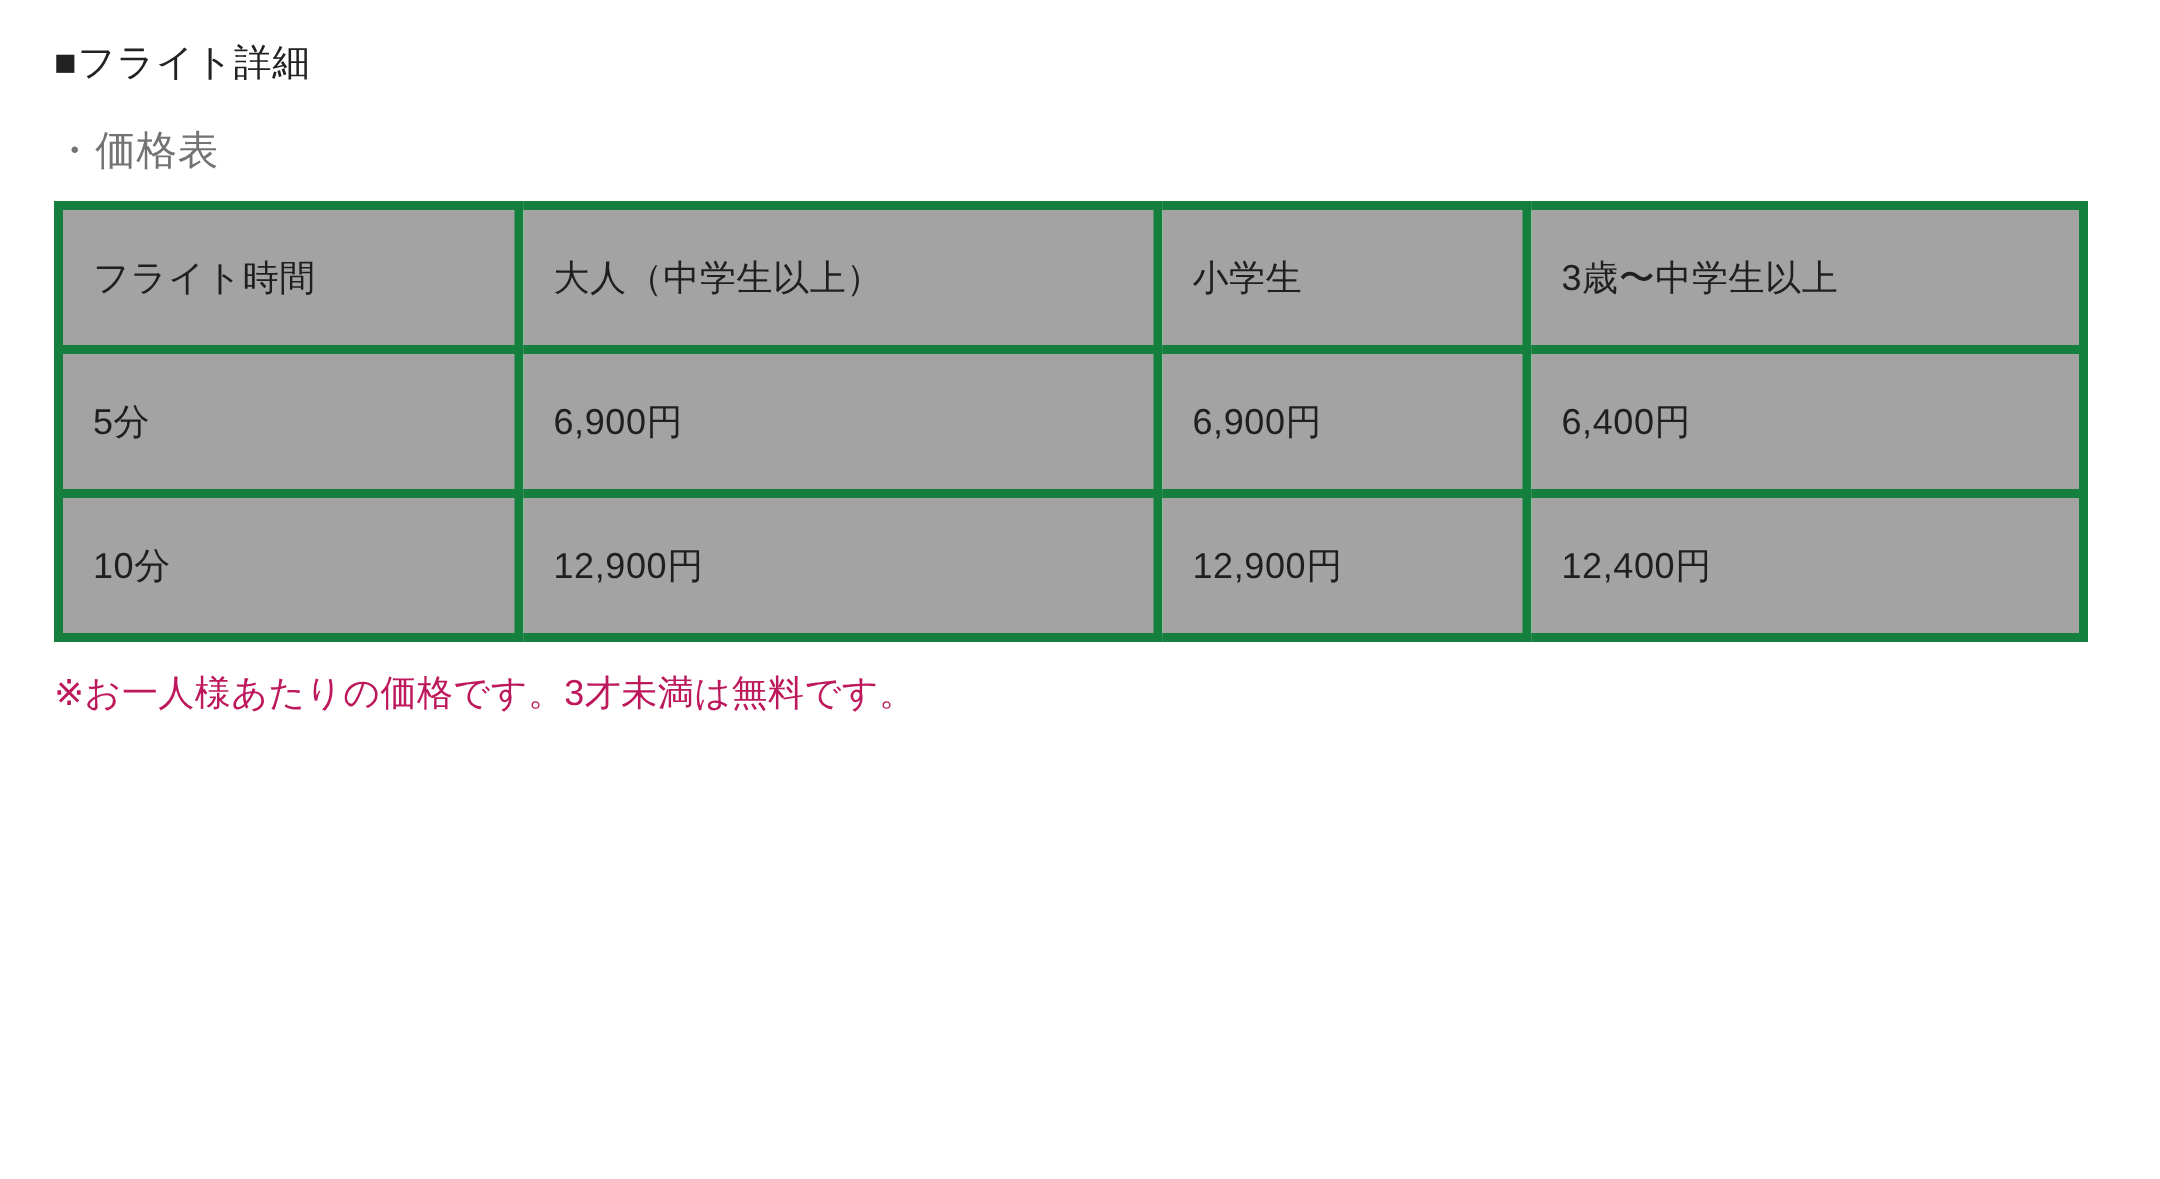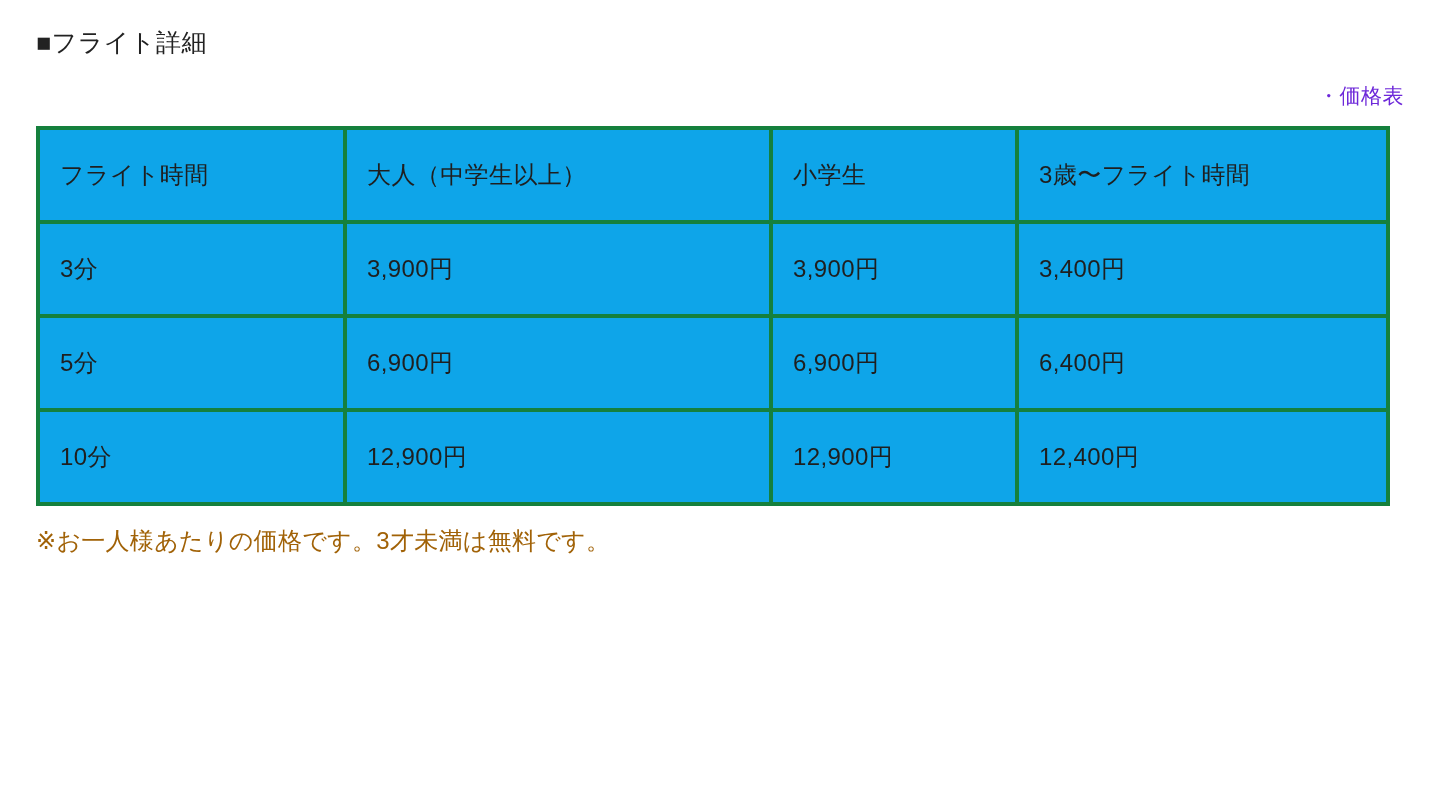--- a/index.html
+++ b/index.html
@@ -24,58 +24,57 @@
   }
   .heading {
     font-size: 25px;
     line-height: 1.35;
     color: #222222;
     letter-spacing: 0.5px;
     margin: 0 0 22px 0;
     font-weight: 400;
   }
   .subheading {
-    font-size: 21px;
+    font-size: 27px;
     line-height: 1.35;
-    color: #6d28d9;
+    color: #737373;
     letter-spacing: 0.5px;
     margin: 0 0 16px 0;
     font-weight: 400;
-    text-align: right;
   }
   table.price-table {
     border-collapse: collapse;
     width: 1350px;
     table-layout: fixed;
     background: #ffffff;
   }
   table.price-table td {
-    border: 4px solid #15803d;
+    border: 6px solid #15803d;
     height: 90px;
     padding: 0 20px;
     font-size: 24px;
     color: #1f1f1f;
     letter-spacing: 0.4px;
     vertical-align: middle;
     font-weight: 400;
-    background: #0ea5e9;
+    background: #a3a3a3;
     overflow: hidden;
     white-space: nowrap;
   }
   table.price-table col.c0 { width: 307px; }
   table.price-table col.c1 { width: 426px; }
   table.price-table col.c2 { width: 246px; }
   table.price-table col.c3 { width: 371px; }
   .notes {
     margin-top: 14px;
   }
   .note {
     font-size: 24px;
     line-height: 1.75;
-    color: #a16207;
+    color: #be185d;
     letter-spacing: 0.3px;
     font-weight: 400;
   }
 </style>
 </head>
 <body>
 
 <div class="page">
 
   <p class="heading">■フライト詳細</p>
@@ -86,27 +85,21 @@
       <col class="c0">
         <col class="c1">
         <col class="c2">
         <col class="c3">
     </colgroup>
     <tbody>
       <tr>
         <td>フライト時間</td>
         <td>大人（中学生以上）</td>
         <td>小学生</td>
-        <td>3歳〜フライト時間</td>
-      </tr>
-      <tr>
-        <td>3分</td>
-        <td>3,900円</td>
-        <td>3,900円</td>
-        <td>3,400円</td>
+        <td>3歳〜中学生以上</td>
       </tr>
       <tr>
         <td>5分</td>
         <td>6,900円</td>
         <td>6,900円</td>
         <td>6,400円</td>
       </tr>
       <tr>
         <td>10分</td>
         <td>12,900円</td>

